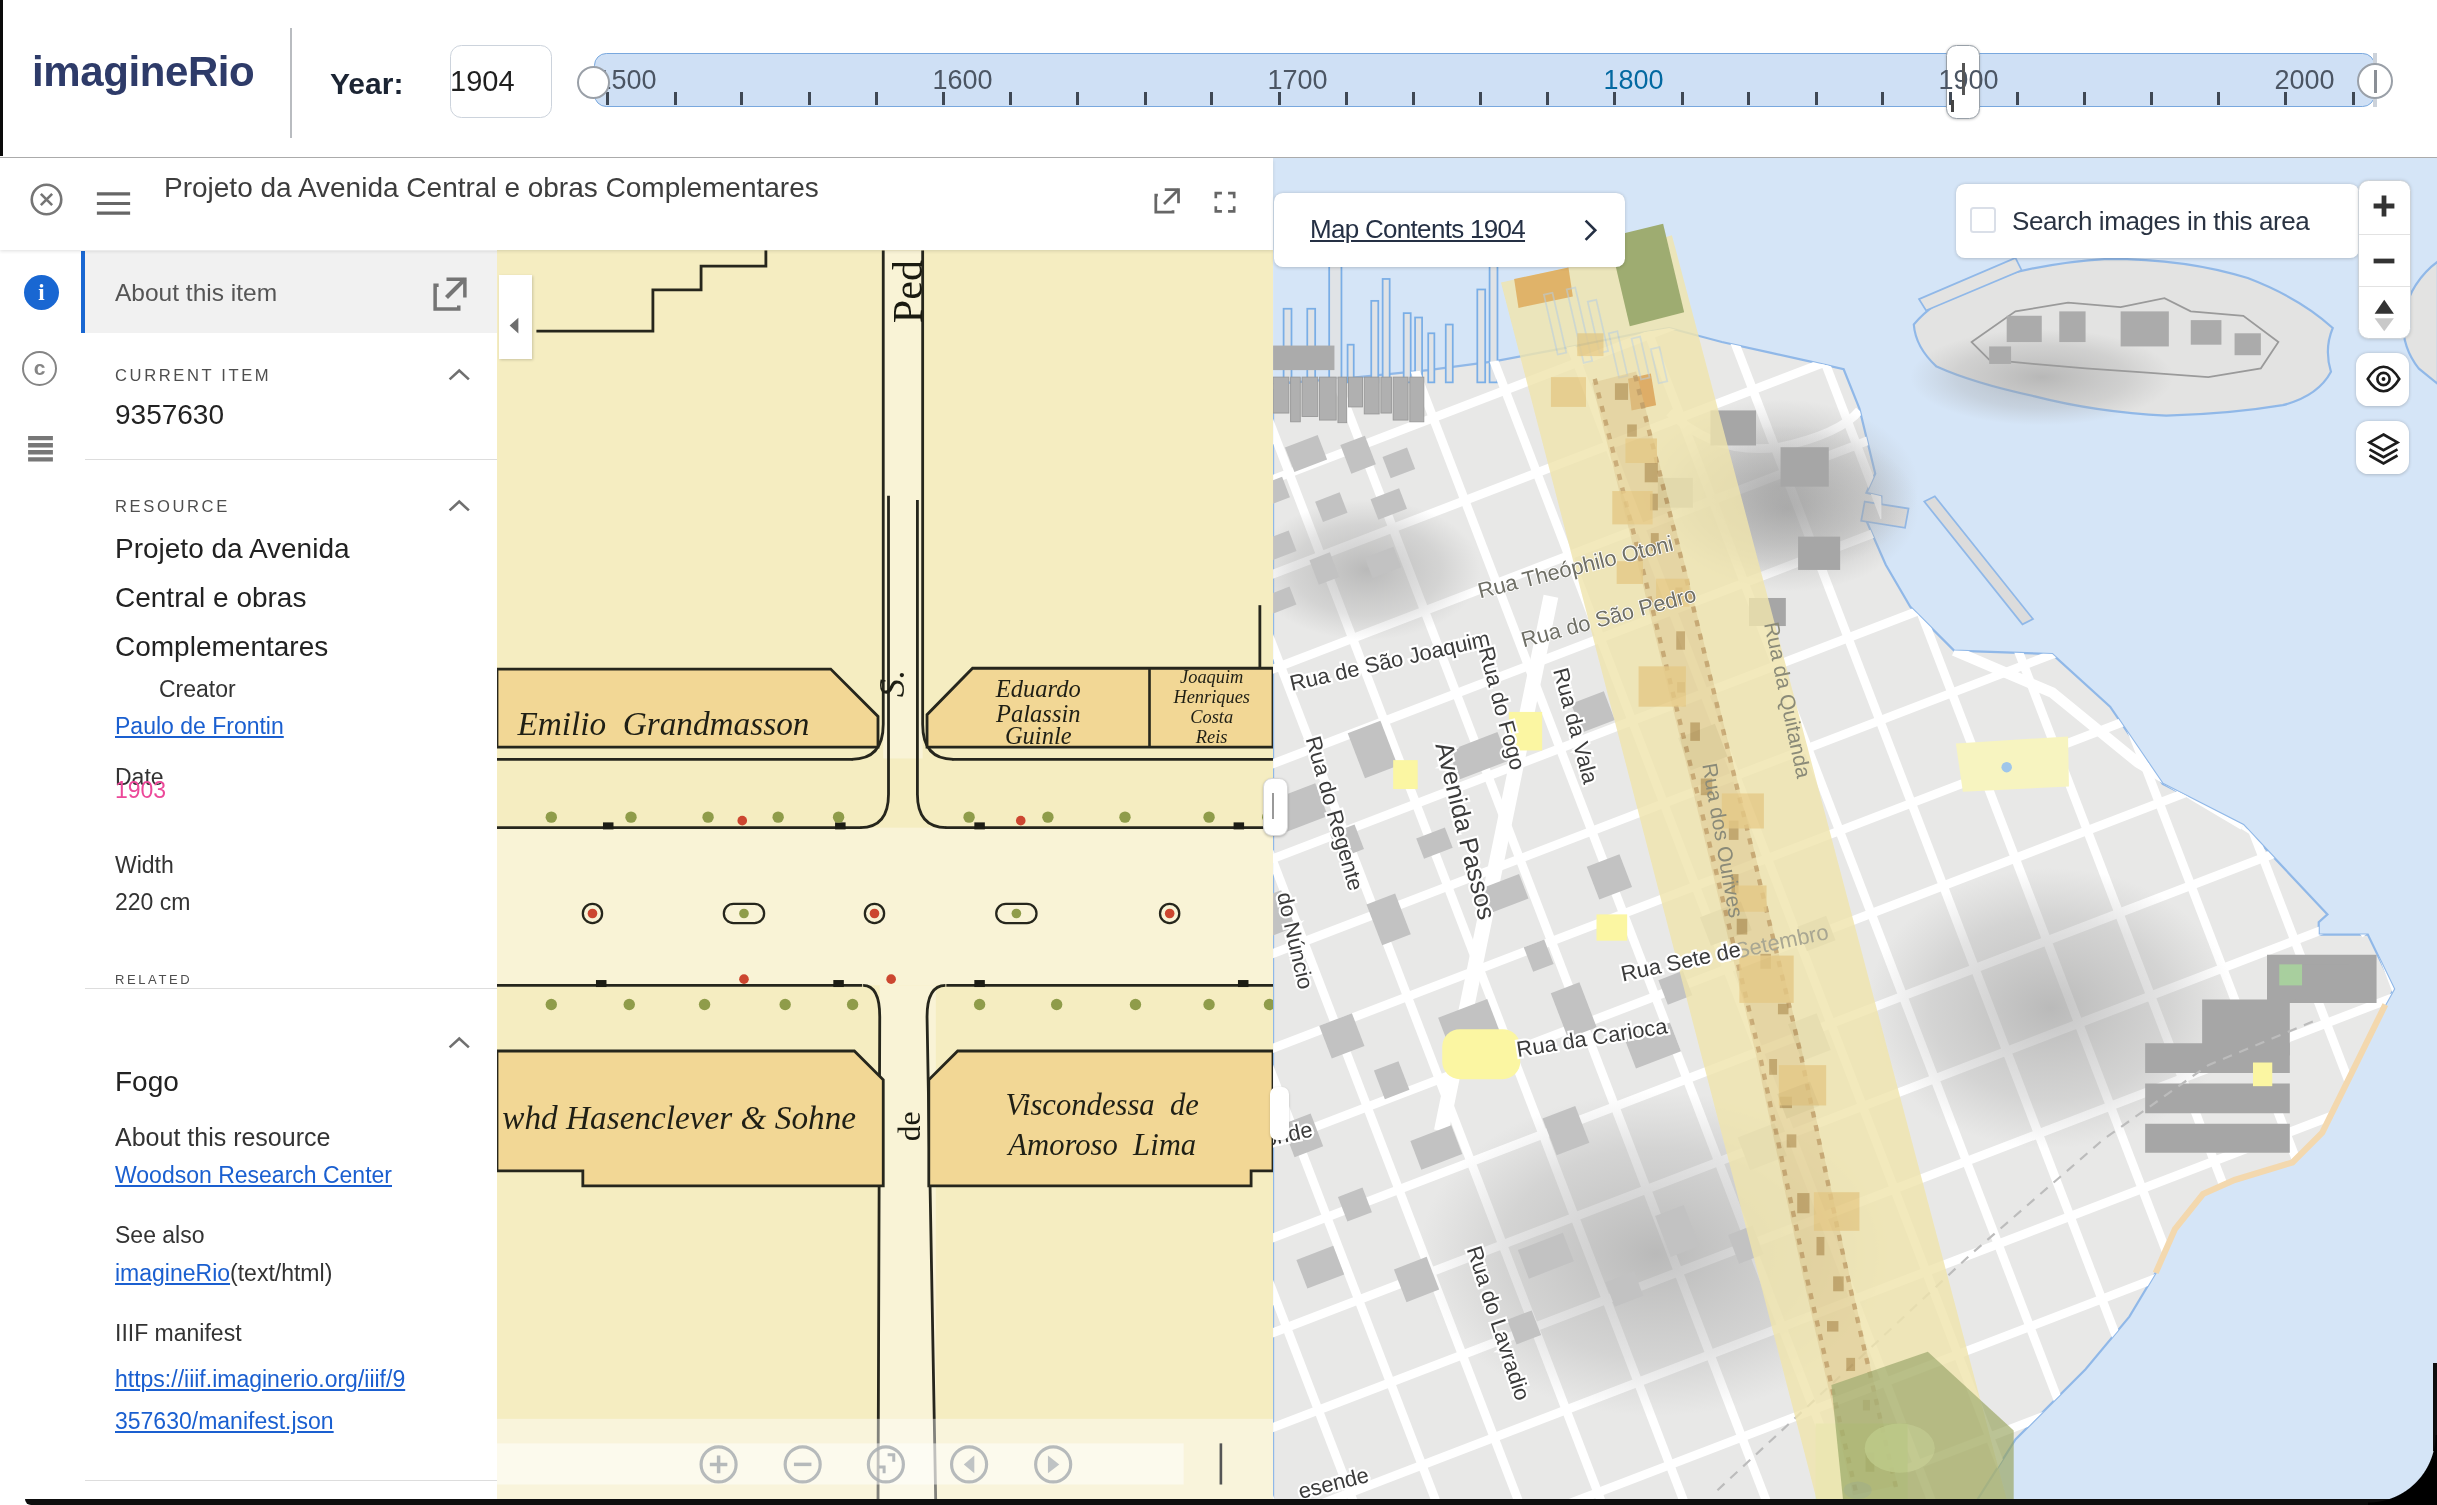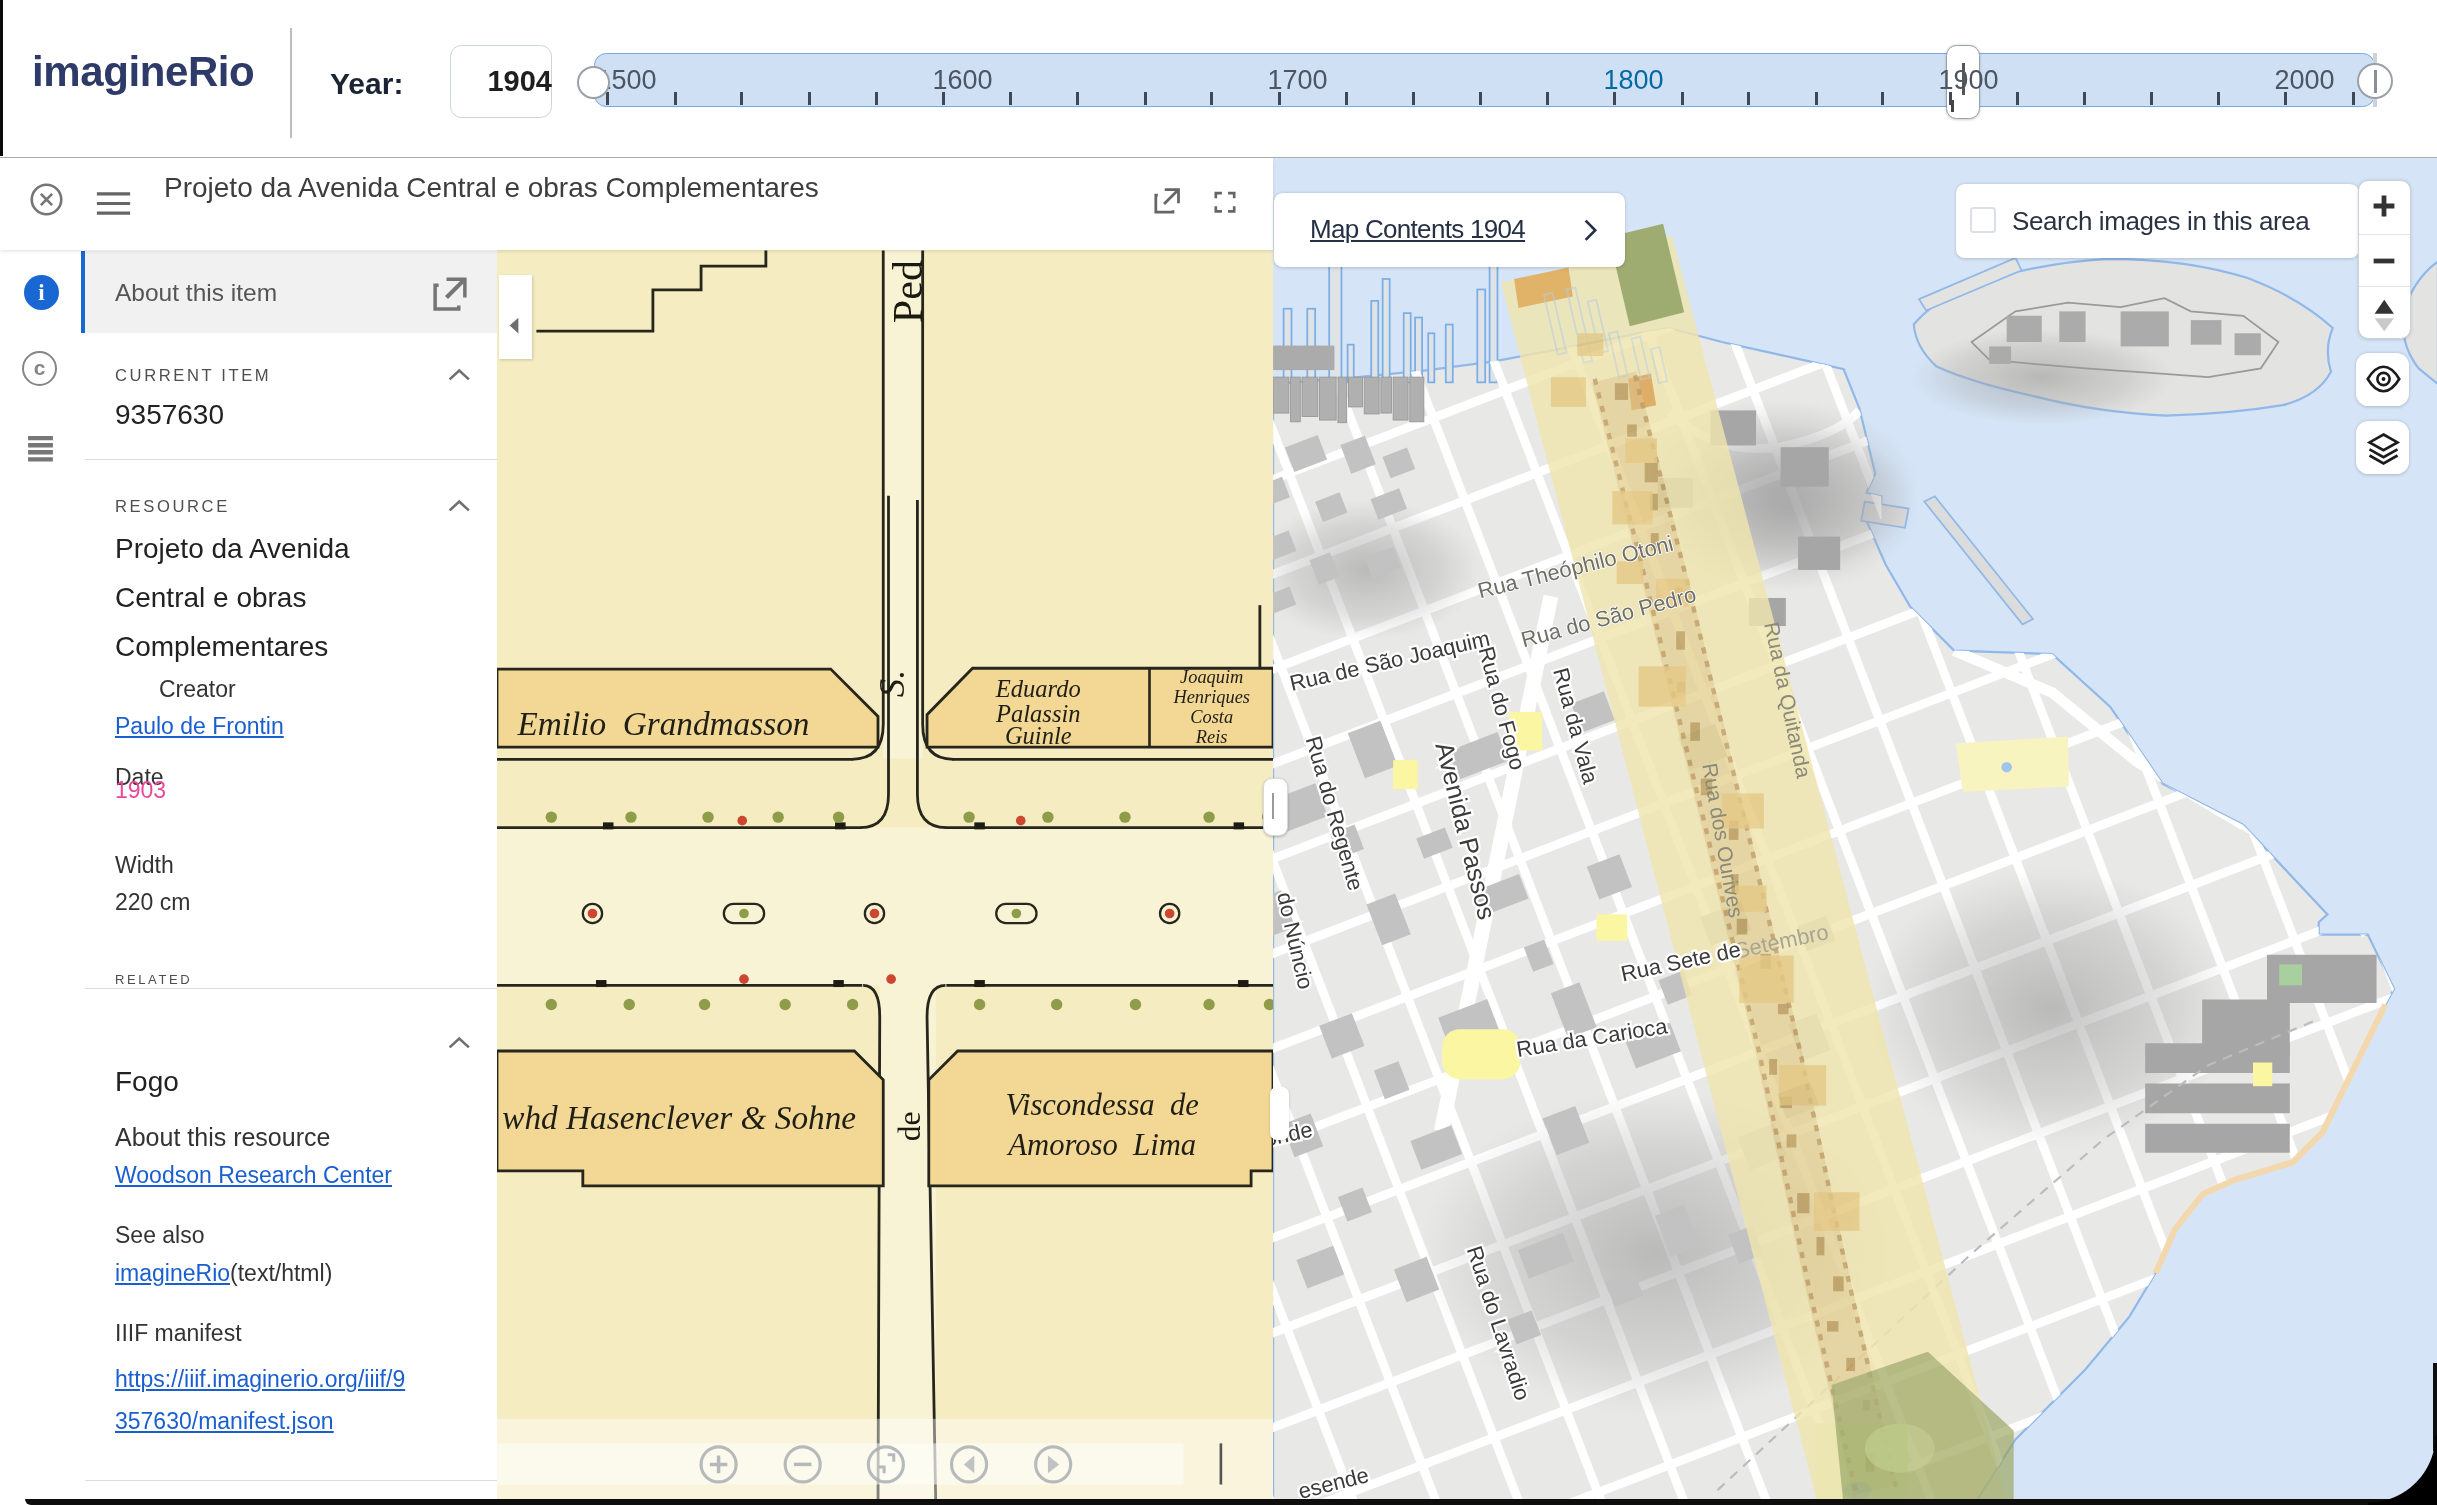--- a/index.html
+++ b/index.html
@@ -456,21 +456,21 @@
     <path d="M3 8 V3 H9 M15 3 H21 V8 M21 16 V21 H15 M9 21 H3 V16" fill="none" stroke="#666" stroke-width="2.6"></path>
   </svg>
 </div>
 
 <div style="position:absolute;left:0;top:0;width:2438px;height:158px;background:#fff;border-bottom:1.8px solid #ababab;box-sizing:border-box;z-index:50;">
   <div style="position:absolute;left:0;top:0;width:2.6px;height:156px;background:#0a0a0a;"></div>
   <div style="position:absolute;left:32px;top:48px;font-size:42px;font-weight:bold;color:#2e3b69;letter-spacing:-0.4px;">imagineRio</div>
   <div style="position:absolute;left:290px;top:28px;width:1.8px;height:110px;background:#b9bcc0;"></div>
   <div style="position:absolute;left:330px;top:67px;font-size:30px;font-weight:bold;color:#1b2433;">Year:</div>
   <div style="position:absolute;left:450px;top:45px;width:102px;height:73px;border:1.8px solid #ccd3dc;border-radius:11.4px;box-sizing:border-box;background:#fff;"></div>
-  <div style="position:absolute;left:450px;top:65px;width:102px;text-align:right;font-size:29px;font-weight:bold;color:#1f1f1f;">1904</div>
+  <div style="position:absolute;left:450px;top:65px;width:102px;text-align:left;font-size:29px;font-weight:normal;color:#1f1f1f;">1904</div>
   <div style="position:absolute;left:594px;top:53px;width:1781px;height:54px;background:#cfe0f5;border:1.8px solid #79a8de;border-radius:12.3px;box-sizing:border-box;"></div>
     <div style="position:absolute;left:1946px;top:45px;width:34px;height:74px;background:#fff;border:1.8px solid #98a0a8;border-radius:10.5px;box-sizing:border-box;box-shadow:0 0.9px 2.6px rgba(0,0,0,.2);"></div>
     <div style="position:absolute;left:574px;top:65px;width:105px;text-align:center;font-size:27px;color:#4b5563;">1500</div>
     <div style="position:absolute;left:910px;top:65px;width:105px;text-align:center;font-size:27px;color:#4b5563;">1600</div>
     <div style="position:absolute;left:1245px;top:65px;width:105px;text-align:center;font-size:27px;color:#4b5563;">1700</div>
     <div style="position:absolute;left:1581px;top:65px;width:105px;text-align:center;font-size:27px;color:#0369a1;">1800</div>
     <div style="position:absolute;left:1916px;top:65px;width:105px;text-align:center;font-size:27px;color:#4b5563;">1900</div>
     <div style="position:absolute;left:2252px;top:65px;width:105px;text-align:center;font-size:27px;color:#4b5563;">2000</div>
     <div style="position:absolute;left:606px;top:92px;width:2.6px;height:13px;background:#3f4854;"></div>
     <div style="position:absolute;left:674px;top:92px;width:2.6px;height:13px;background:#3f4854;"></div>

